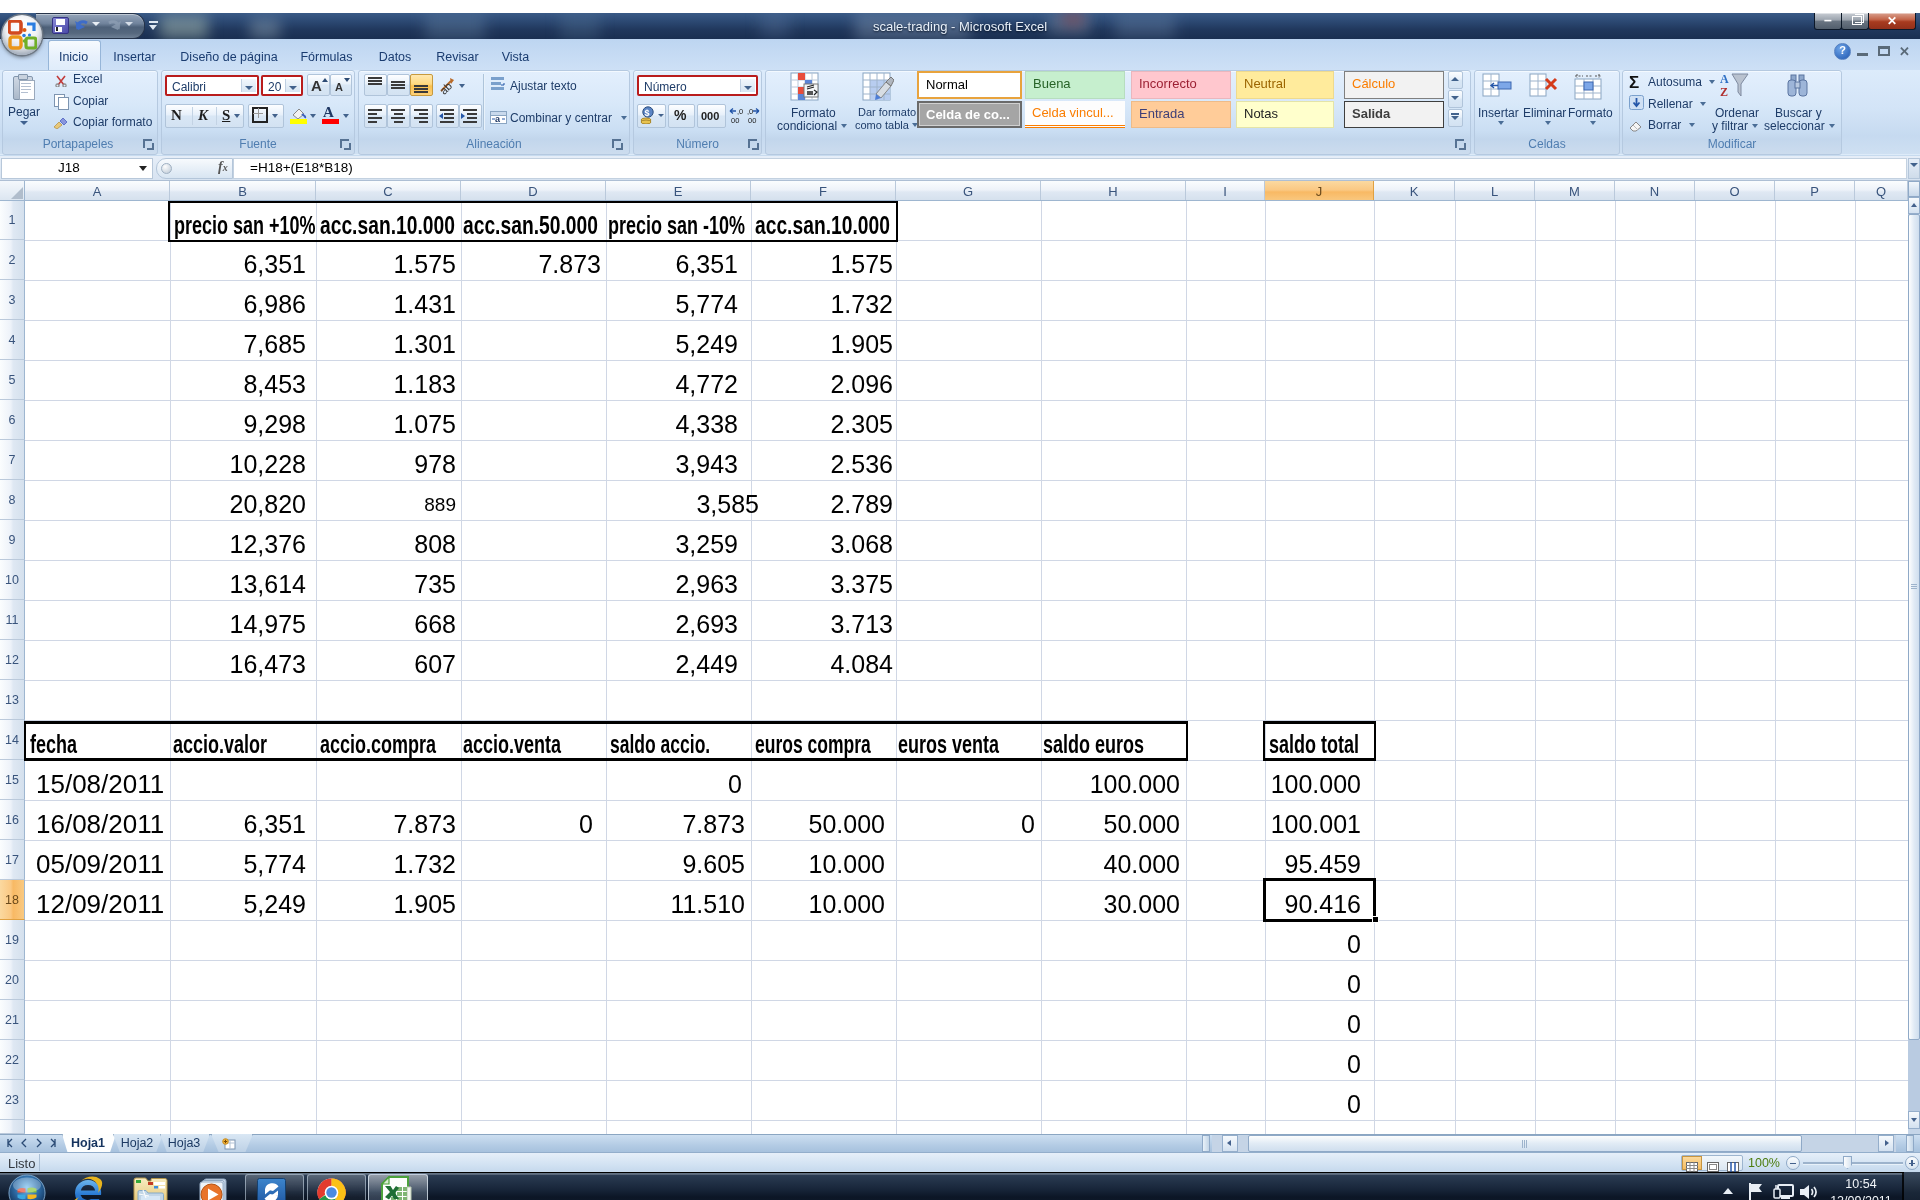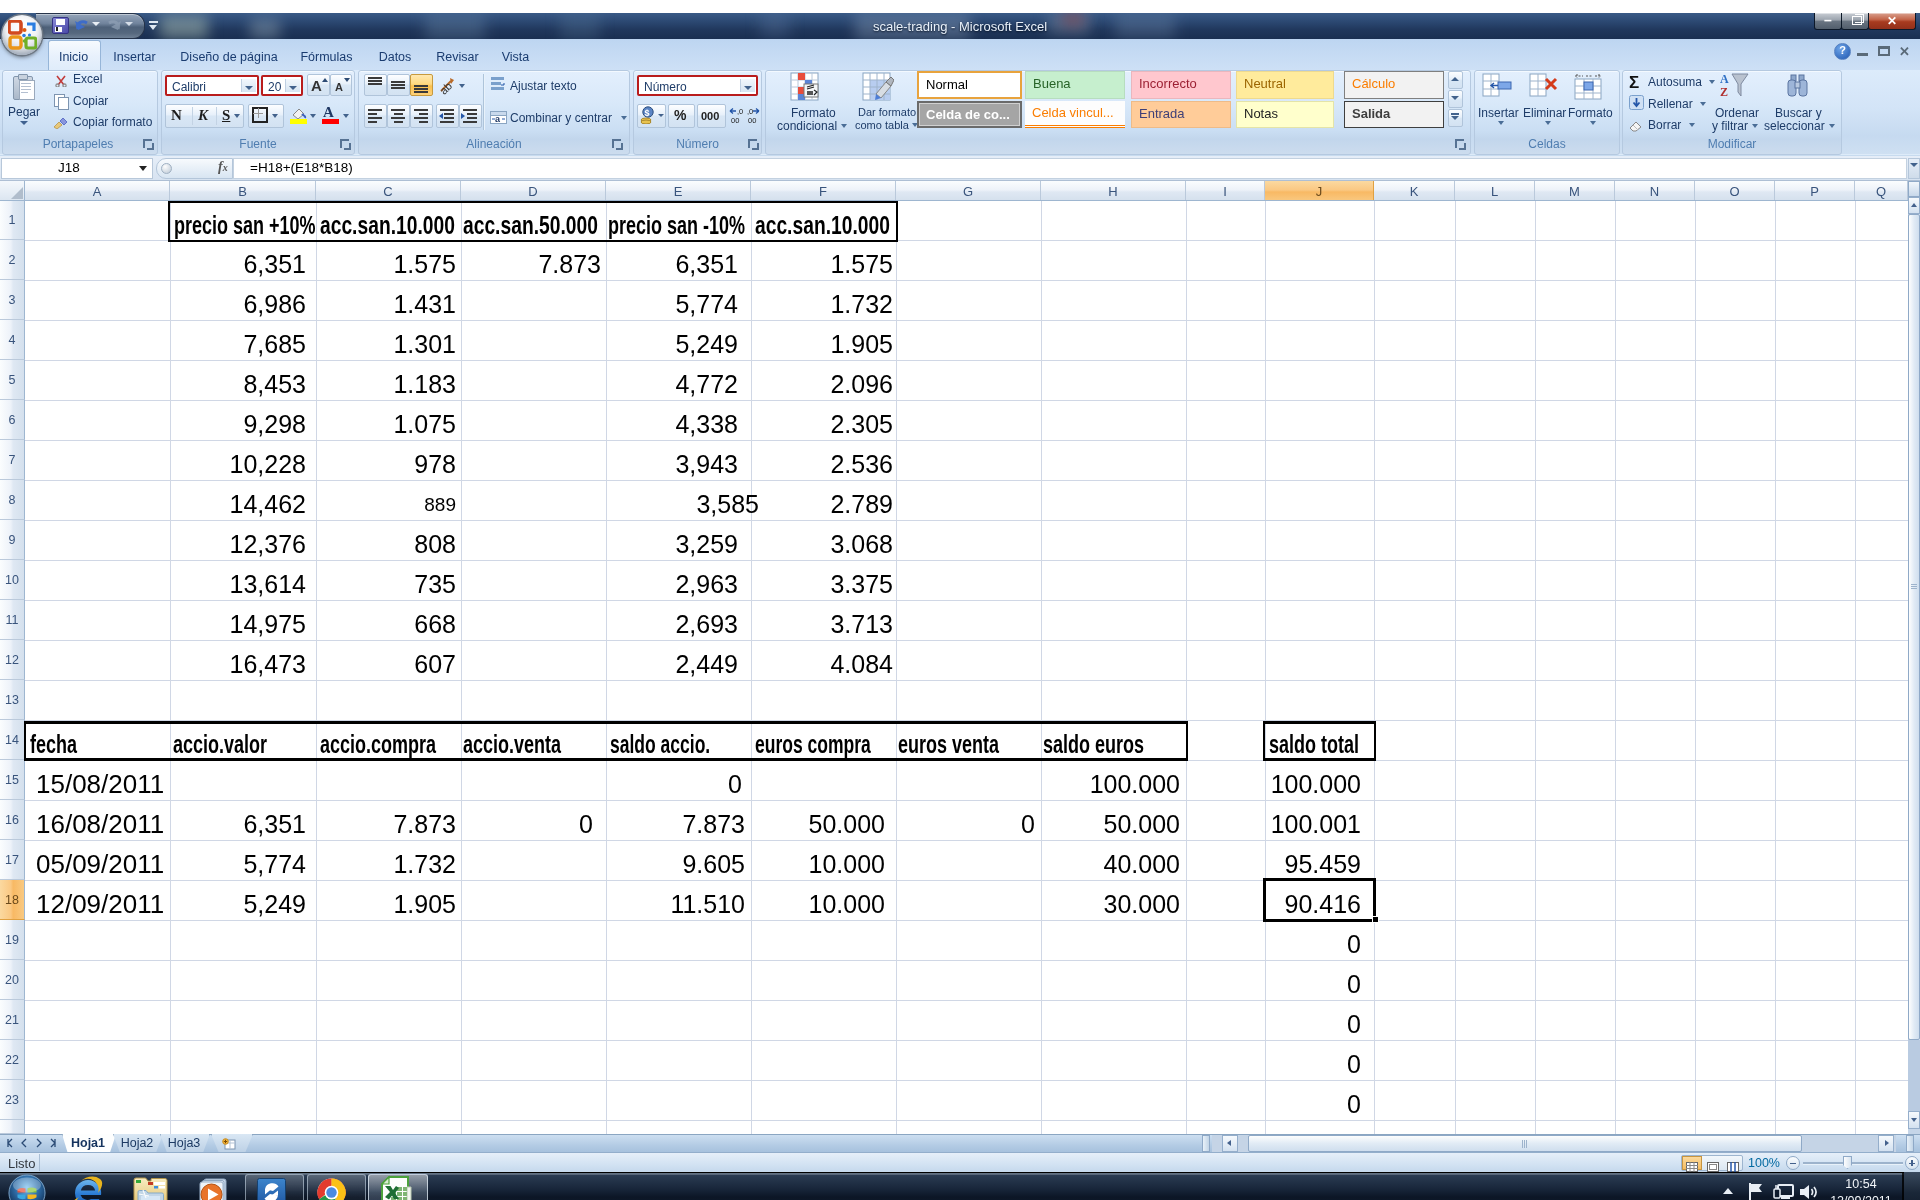--- a/index.html
+++ b/index.html
@@ -506,21 +506,21 @@
 <div class="cell num" style="left:608px;top:347px;width:130px;height:40px;line-height:49px;font-size:25px;">4,772</div>
 <div class="cell num" style="left:753px;top:347px;width:140px;height:40px;line-height:49px;font-size:25px;">2.096</div>
 <div class="cell num" style="left:172px;top:387px;width:134px;height:40px;line-height:49px;font-size:25px;">9,298</div>
 <div class="cell num" style="left:318px;top:387px;width:138px;height:40px;line-height:49px;font-size:25px;">1.075</div>
 <div class="cell num" style="left:608px;top:387px;width:130px;height:40px;line-height:49px;font-size:25px;">4,338</div>
 <div class="cell num" style="left:753px;top:387px;width:140px;height:40px;line-height:49px;font-size:25px;">2.305</div>
 <div class="cell num" style="left:172px;top:427px;width:134px;height:40px;line-height:49px;font-size:25px;">10,228</div>
 <div class="cell num" style="left:318px;top:427px;width:138px;height:40px;line-height:49px;font-size:25px;">978</div>
 <div class="cell num" style="left:608px;top:427px;width:130px;height:40px;line-height:49px;font-size:25px;">3,943</div>
 <div class="cell num" style="left:753px;top:427px;width:140px;height:40px;line-height:49px;font-size:25px;">2.536</div>
-<div class="cell num" style="left:172px;top:467px;width:134px;height:40px;line-height:49px;font-size:25px;">14,462</div>
+<div class="cell num" style="left:172px;top:467px;width:134px;height:40px;line-height:49px;font-size:25px;">20,820</div>
 <div class="cell num" style="left:318px;top:467px;width:138px;height:40px;line-height:49px;font-size:19px;">889</div>
 <div class="cell num" style="left:608px;top:467px;width:130px;height:40px;line-height:49px;font-size:25px;padding-left:21px;">3,585</div>
 <div class="cell num" style="left:753px;top:467px;width:140px;height:40px;line-height:49px;font-size:25px;">2.789</div>
 <div class="cell num" style="left:172px;top:507px;width:134px;height:40px;line-height:49px;font-size:25px;">12,376</div>
 <div class="cell num" style="left:318px;top:507px;width:138px;height:40px;line-height:49px;font-size:25px;">808</div>
 <div class="cell num" style="left:608px;top:507px;width:130px;height:40px;line-height:49px;font-size:25px;">3,259</div>
 <div class="cell num" style="left:753px;top:507px;width:140px;height:40px;line-height:49px;font-size:25px;">3.068</div>
 <div class="cell num" style="left:172px;top:547px;width:134px;height:40px;line-height:49px;font-size:25px;">13,614</div>
 <div class="cell num" style="left:318px;top:547px;width:138px;height:40px;line-height:49px;font-size:25px;">735</div>
 <div class="cell num" style="left:608px;top:547px;width:130px;height:40px;line-height:49px;font-size:25px;">2,963</div>
@@ -646,21 +646,21 @@
       </svg></div>
 <div class="ab" style="left:1707px;top:1145px;width:12px;height:10px;"><svg width="12" height="10">
 <rect x="0.5" y="0.5" width="11" height="9" fill="#fff" stroke="#666"></rect>
         <rect x="2.5" y="2.5" width="7" height="5" fill="none" stroke="#888"></rect>
       </svg></div>
 <div class="ab" style="left:1727px;top:1145px;width:12px;height:10px;"><svg width="12" height="10">
 <rect x="0.5" y="0.5" width="11" height="9" fill="#fff" stroke="#666"></rect>
         <line x1="4" y1="0" x2="4" y2="10" stroke="#2456a8" stroke-width="1.5"></line>
         <line x1="8" y1="0" x2="8" y2="10" stroke="#2456a8" stroke-width="1.5"></line>
       </svg></div>
-<div class="ab" style="left:1748px;top:1143px;font-size:12.5px;color:#0369a1;">100%</div>
+<div class="ab" style="left:1748px;top:1143px;font-size:12.5px;color:#4d7c0f;">100%</div>
 <div class="ab" style="left:1786px;top:1143px;width:14px;height:14px;border-radius:50%;background:linear-gradient(180deg,#fafcfe,#d8e4f0);border:1px solid #8fa9c7;box-sizing:border-box;">
       <div class="ab" style="left:3px;top:5.5px;width:6px;height:1.5px;background:#44618c;"></div>
     </div>
 <div class="ab" style="left:1803px;top:1149px;width:100px;height:2px;background:#9db3cc;box-shadow:0 1px 0 #e8f1f9;"></div>
 <div class="ab" style="left:1843px;top:1143px;width:9px;height:13px;background:linear-gradient(90deg,#fdfdfe,#d8e4f0);border:1px solid #8fa9c7;box-sizing:border-box;clip-path:polygon(0 0,100% 0,100% 70%,50% 100%,0 70%);"></div>
 <div class="ab" style="left:1905px;top:1143px;width:14px;height:14px;border-radius:50%;background:linear-gradient(180deg,#fafcfe,#d8e4f0);border:1px solid #8fa9c7;box-sizing:border-box;">
       <div class="ab" style="left:3px;top:5.5px;width:6px;height:1.5px;background:#44618c;"></div>
       <div class="ab" style="left:5.2px;top:3.2px;width:1.5px;height:6px;background:#44618c;"></div>
     </div>
 <div class="ab" style="left:0;top:1159px;width:1920px;height:41px;background:linear-gradient(180deg,#45586e 0%,#2a3b52 6%,#18263a 40%,#0c1626 60%,#0e1a2c 100%);border-top:1px solid #000;box-sizing:border-box;"></div>

